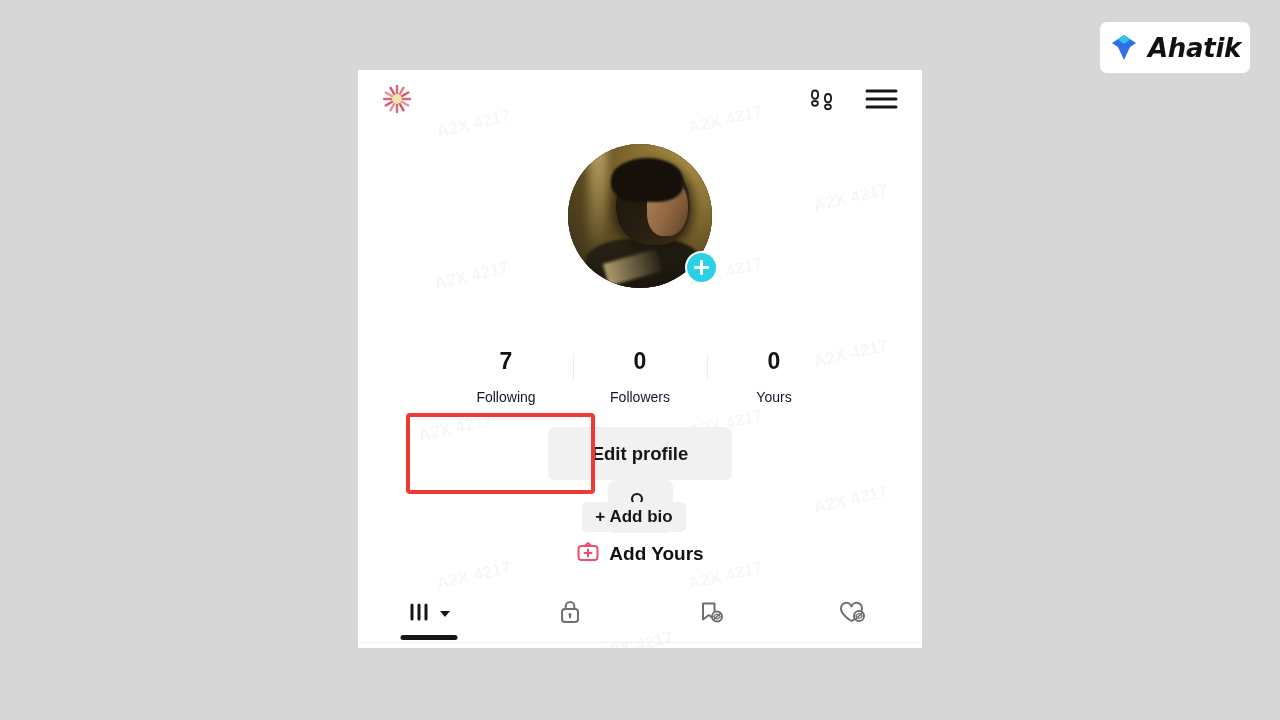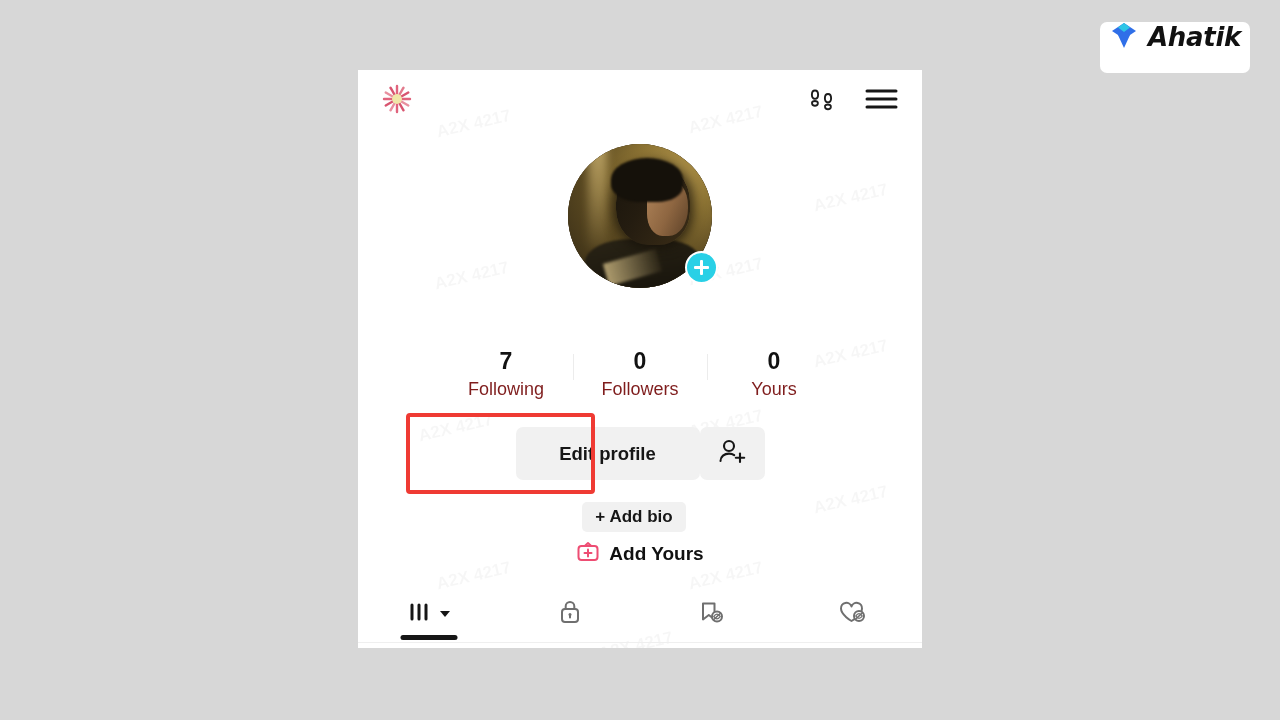--- a/index.html
+++ b/index.html
@@ -18,20 +18,21 @@
   
   #brand-badge {
     position: absolute;
     left: 1100px;
     top: 22px;
     width: 150px;
     height: 51px;
     background: #ffffff;
     border-radius: 7px;
     display: flex;
+    align-items: center;
     justify-content: center;
     gap: 9px;
   }
   #brand-badge .logo-mark {
     width: 30px;
     height: 28px;
     position: relative;
   }
   #brand-badge .brand-text {
     font-family: "DejaVu Sans", sans-serif;
@@ -210,35 +211,36 @@
     width: 1px; height: 26px;
     background: #ececec;
   }
   .stat-value {
     font-size: 23px;
     font-weight: 700;
     color: #121212;
     line-height: 30px;
   }
   .stat-label {
-    font-size: 18px;
-    color: #7f1d1d;
+    font-size: 14px;
+    color: #0f172a;
     line-height: 22px;
-    margin-top: 2px;
+    margin-top: 10px;
   }
 
   
   .actions {
     position: absolute;
     top: 357px;
     left: 0;
     right: 0;
     display: flex;
     justify-content: center;
     align-items: center;
+    flex-direction: column;
   }
   .pill-btn {
     height: 53px;
     background: #f1f1f1;
     border: none;
     border-radius: 7px;
     font-family: "Liberation Sans", sans-serif;
     font-size: 18.5px;
     font-weight: 700;
     color: #161616;

